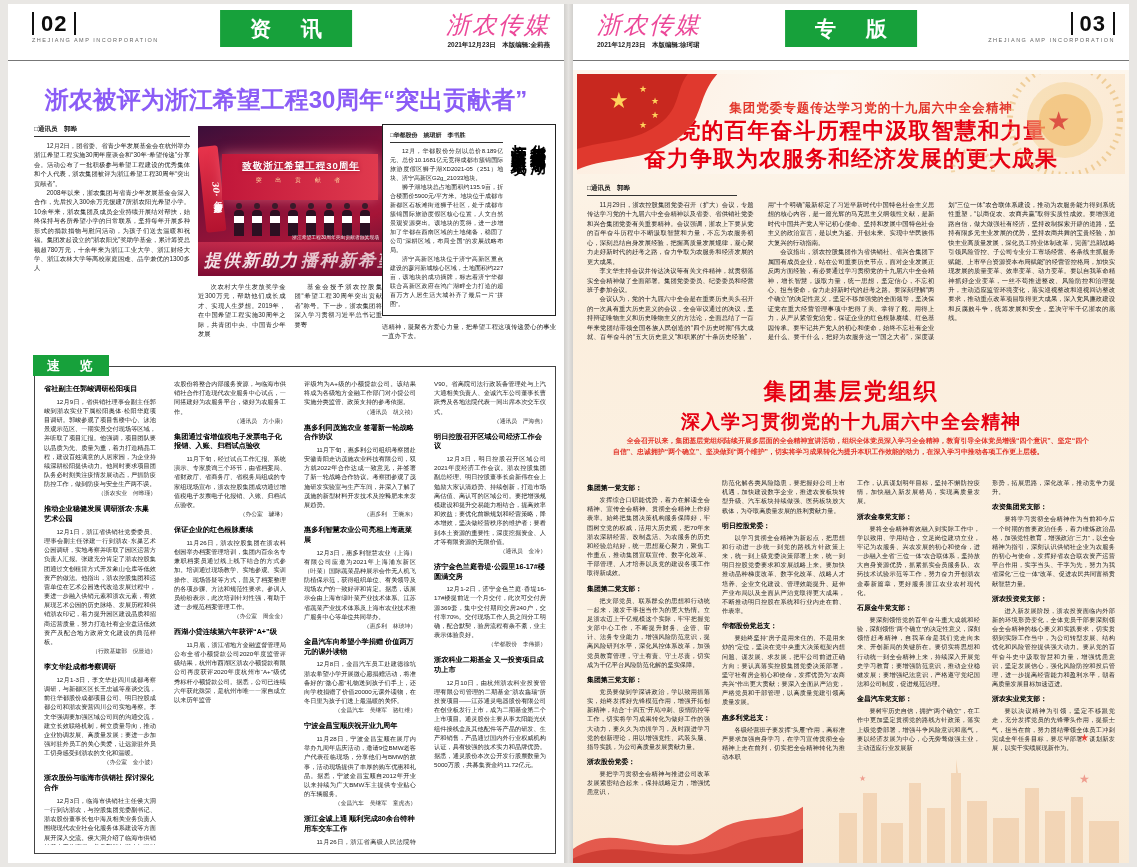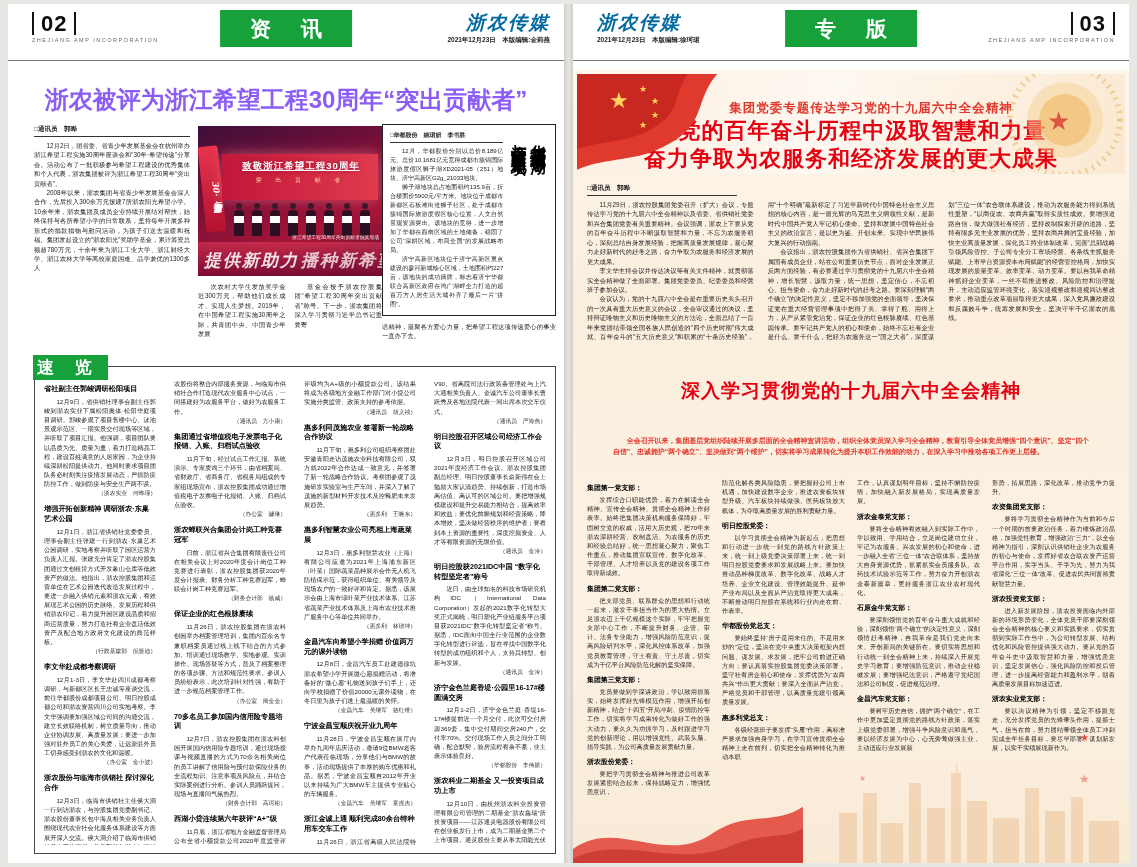--- a/index.html
+++ b/index.html
@@ -14,22 +14,22 @@
 
   
   .pg-header { position:relative; height:66px; }
   .hdr-rule { position:absolute; left:0; right:0; top:56px; border-top:1.5px solid #777; }
   .pageno { font-size:22px; font-weight:800; letter-spacing:1px; color:#0d0d0d;
             border-left:2.5px solid #111; border-right:2.5px solid #111; padding:0 7px; line-height:1.05; display:inline-block; }
   .org { font-size:5.5px; color:#666; letter-spacing:1.5px; margin-top:2px; }
   .section-tag { position:absolute; top:6px; left:50%; transform:translateX(-50%);
                  background:#17a13b; color:#fff; font-size:21px; font-weight:800;
                  letter-spacing:12px; padding:8px 18px 8px 30px; line-height:1; }
-  .masthead { font-family:"DejaVu Serif", serif; font-style:italic; font-weight:700;
-              font-size:19px; color:#0369a1; letter-spacing:2px; line-height:1.1; }
+  .masthead { font-family:"DejaVu Serif", serif; font-style:italic; font-weight:400;
+              font-size:24px; color:#ec4899; letter-spacing:2px; line-height:1.1; }
   .dateline { font-size:6.5px; color:#222; font-weight:700; margin-top:3px; }
   .hdr-left  { position:absolute; left:24px; top:8px; }
   .hdr-right { position:absolute; right:14px; top:8px; text-align:right; }
 
   
   .lp-headline { text-align:center; font-size:24px; font-weight:800; letter-spacing:0px;
                  margin:14px 8px 8px 8px; color:#8b5cf6; }
   .lp-article { position:relative; height:220px; margin:6px 8px 0 26px; }
   .byline { font-size:6.5px; font-weight:700; border-bottom:1px solid #333; padding-bottom:2px; margin-bottom:4px; }
   .small-body { font-size:6.3px; line-height:1.5; text-align:justify; color:#222; }
@@ -63,21 +63,21 @@
                padding:6px 7px; display:flex; gap:6px; background:#fff; }
   .huadu-text { flex:1; overflow:hidden; }
   .huadu-title { writing-mode:vertical-rl; font-size:15.5px; font-weight:800; letter-spacing:2px;
                  line-height:1.25; color:#000; }
   .under-box { position:absolute; right:0; top:198px; width:174px; height:22px; overflow:hidden; }
 
   
   .briefs-box { position:relative; margin:22px 8px 0 26px; border:1.5px solid #444; height:488px;
                 padding:12px 9px 8px 9px; }
   .briefs-tag { position:absolute; top:-12px; left:-2px; background:#17a13b; color:#fff;
-                font-size:17px; font-weight:800; letter-spacing:8px; padding:4px 8px 4px 4px; line-height:1; }
+                font-size:13px; font-weight:800; letter-spacing:8px; padding:4px 8px 4px 14px; line-height:1; }
   .briefs-cols { display:flex; gap:18px; height:100%; overflow:hidden; }
   .briefs-col { flex:1; overflow:hidden; }
   .brief { margin-bottom:6px; }
   .b-title { font-size:7.2px; font-weight:800; color:#000; margin:5px 0 3px; line-height:1.35; }
   .b-body { font-size:6.2px; line-height:1.48; text-align:justify; color:#222; text-indent:2em; }
   .brief.cont .b-body { text-indent:0; }
   .b-credit { display:block; text-align:right; font-size:5.8px; color:#333; margin-top:1px; }
   .b-credit:empty { display:none; }
 
   
@@ -184,21 +184,21 @@
     <div class="briefs-cols">
       <div class="briefs-col">
 
           <div class="brief">
             <div class="b-title">省社副主任郭峻调研松阳项目</div>
             <div class="b-body">12月9日，省供销社理事会副主任郭峻到浙农实业下属松阳奥体·松阳华庭项目调研。郭峻参观了项目售楼中心、泳池景观示范区、一期实景交付现场等区域，并听取了项目汇报。他强调，项目团队要以品质为先、质量为重，着力打造精品工程，建设百姓满意的人居家园，为企业持续深耕松阳提供动力。他同时要求项目团队务必时刻关注疫情发展动态，严抓防疫防控工作，做到防疫与安全生产两不误。</div>
             <span class="b-credit">（浙农实业　何晔瑾）</span>
           </div>
 
           <div class="brief">
-            <div class="b-title">增强开拓创新精神
+            <div class="b-title">推动企业稳健发展
 调研浙农·东巢艺术公园</div>
             <div class="b-body">12月1日，浙江省供销社党委委员、理事会副主任张建一行到浙农·东巢艺术公园调研，实地考察并听取了园区运营方负责人汇报。张建充分肯定了浙农控股集团通过文创租赁方式开发象山仓库等低效资产的做法。他指出，浙农控股集团和运营单位在艺术公园迭代改造发展过程中，要进一步融入供销元素和浙农元素，有效展现艺术公园的历史脉络、发展历程和供销浙农印记，着力提升园区建设品质和招商运营质量，努力打造社有企业盘活低效资产及配合地方政府文化建设的典范样板。</div>
             <span class="b-credit">（行政基建部　倪显迪）</span>
           </div>
 
           <div class="brief">
             <div class="b-title">李文华赴成都考察调研</div>
             <div class="b-body">12月1-3日，李文华赴四川成都考察调研，与新都区区长王忠诚等座谈交流，前往华都股份成都项目公司、明日控股成都公司和浙农资营四川公司实地考察。李文华强调要加强区域公司间的沟通交流，建立长效联络机制，树立质量导向，推动企业协调发展、高质量发展；要进一步加强对驻外员工的关心关爱，让远派驻外员工切身感受到浙农的文化和温暖。</div>
             <span class="b-credit">（办公室　金小波）</span>
           </div>
@@ -218,37 +218,27 @@
             <span class="b-credit">（通讯员　方小康）</span>
           </div>
 
           <div class="brief">
             <div class="b-title">集团通过省增值税电子发票电子化
 报销、入账、归档试点验收</div>
             <div class="b-body">11月下旬，经过试点工作汇报、系统演示、专家质询三个环节，由省档案局、省财政厅、省商务厅、省税务局组成的专家组现场宣布，浙农控股集团成功通过增值税电子发票电子化报销、入账、归档试点验收。</div>
             <span class="b-credit">（办公室　璩琳）</span>
           </div>
 
-          <div class="brief">
-            <div class="b-title">浙农蝉联兴合集团会计岗工种竞赛冠军</div>
-            <div class="b-body">日前，浙江省兴合集团有限责任公司在相关会议上对2020年度会计岗位工种竞赛进行表彰，浙农控股集团获2020年度会计报表、财务分析工种竞赛冠军，蝉联会计岗工种竞赛冠军。</div>
-            <span class="b-credit">（财务会计部　杨威）</span>
-          </div>
 
           <div class="brief">
             <div class="b-title">保证企业的红色根脉赓续</div>
             <div class="b-body">11月26日，浙农控股集团在浙农科创园举办档案管理培训，集团内百余名专兼职档案员通过线上线下结合的方式参加。培训通过现场教学、实地参观、实训操作、现场答疑等方式，普及了档案整理的各项步骤、方法和规范性要求。参训人员纷纷表示，此次培训针对性强，有助于进一步规范档案管理工作。</div>
             <span class="b-credit">（办公室　周金金）</span>
           </div>
 
-          <div class="brief">
-            <div class="b-title">70多名员工参加国内信用险专题培训</div>
-            <div class="b-body">12月7日，浙农控股集团在浙农科创园开展国内信用险专题培训，通过现场授课与视频直播的方式为70余名相关岗位的员工讲解了信用险与预付款保险业务的全流程知识、注意事项及风险点，并结合实际案例进行分析。参训人员踊跃提问，现场与直播间气氛热烈。</div>
-            <span class="b-credit">（财务会计部　高珥彬）</span>
-          </div>
 
           <div class="brief">
             <div class="b-title">西湖小贷连续第六年获评“A+”级</div>
             <div class="b-body">11月底，浙江省地方金融监督管理局公布全省小额贷款公司2020年度监管评级结果，杭州市西湖区浙农小额贷款有限公司再度获评2020年度杭州市“A+”级优秀标杆小额贷款公司。据悉，公司已连续六年获此殊荣，是杭州市唯一一家自成立以来历年监管</div>
 
           </div>
         </div>
       <div class="briefs-col">
 
           <div class="brief cont">
@@ -297,26 +287,20 @@
             <div class="b-body">V90。省高院司法行政装备管理处与上汽大通相关负责人、金诚汽车公司董事长曹跃秀及各地法院代表一同出席本次交车仪式。</div>
             <span class="b-credit">（通讯员　严海燕）</span>
           </div>
 
           <div class="brief">
             <div class="b-title">明日控股召开区域公司经济工作会议</div>
             <div class="b-body">12月3日，明日控股召开区域公司2021年度经济工作会议。浙农控股集团副总经理、明日控股董事长俞新伟在会上勉励大家认清趋势、持续创新，打造市场高估值、高认可的区域公司。要把增强规模建设和提升交易能力相结合，提高效率和效益；要优化前瞻规划和经营策略，降本增效，坚决做经营秩序的维护者；要看到本土资源的重要性，深度挖掘资金、人才等有限资源的无限价值。</div>
             <span class="b-credit">（通讯员　金冷）</span>
           </div>
 
-          <div class="brief">
-            <div class="b-title">明日控股获2021IDC中国
-“数字化转型坚定者”称号</div>
-            <div class="b-body">近日，由全球知名的科技市场研究机构IDC（International Data Corporation）发起的2021数字化转型大奖正式揭晓，明日塑化产业链服务平台项目获2021IDC“数字化转型坚定者”称号。据悉，IDC面向中国全行业范围的企业数字化转型进行评选，旨在寻找中国数字化转型的成功组织和个人，支持其转型、创新与发展。</div>
-            <span class="b-credit">（通讯员　金冷）</span>
-          </div>
 
           <div class="brief">
             <div class="b-title">济宁金色兰庭香堤·公园里16-17#楼
 圆满交房</div>
             <div class="b-body">12月1-2日，济宁金色兰庭·香堤16-17#楼提前近一个月交付，此次可交付房源369套，集中交付期间交房240户，交付率70%。交付现场工作人员之间分工明确，配合默契，验房流程有条不紊，业主表示体验良好。</div>
             <span class="b-credit">（华都股份　李伟振）</span>
           </div>
 
           <div class="brief">
             <div class="b-title">浙农科业二期基金
@@ -374,20 +358,21 @@
     <div class="rp-cols small-body">
 
     <p>11月29日，浙农控股集团党委召开（扩大）会议，专题传达学习党的十九届六中全会精神以及省委、省供销社党委和兴合集团党委有关重要精神。会议强调，浙农上下要从党的百年奋斗历程中不断汲取智慧和力量，不忘为农服务初心，深刻总结自身发展经验，把握高质量发展规律，凝心聚力走好新时代的赶考之路，奋力争取为农服务和经济发展的更大成果。</p>
         <p>李文华主持会议并传达决议等有关文件精神，就贯彻落实全会精神做了全面部署。集团党委委员、纪委委员和经营班子参加会议。</p>
         <p>会议认为，党的十九届六中全会是在重要历史关头召开的一次具有重大历史意义的会议，全会审议通过的决议，坚持辩证唯物主义和历史唯物主义的方法论，全面总结了一百年来党团结带领全国各族人民创造的“四个历史时期”伟大成就、百年奋斗的“五大历史意义”和积累的“十条历史经验”，用“十个明确”最新标定了习近平新时代中国特色社会主义思想的核心内容，是一篇光辉的马克思主义纲领性文献，是新时代中国共产党人牢记初心使命、坚持和发展中国特色社会主义的政治宣言，是以史为鉴、开创未来、实现中华民族伟大复兴的行动指南。</p>
         <p>会议指出，浙农控股集团作为省供销社、省兴合集团下属国有成员企业，站在公司重要历史节点，面对企业发展正反两方面经验，有必要通过学习贯彻党的十九届六中全会精神，增长智慧，汲取力量，统一思想，坚定信心，不忘初心、担当使命，奋力走好新时代的赶考之路。要深刻理解“两个确立”的决定性意义，坚定不移加强党的全面领导，坚决保证党在重大经营管理事项中把得了关、掌得了舵、用得上力，从严从紧管党治党，保证企业的红色根脉赓续、红色基因传承。要牢记共产党人的初心和使命，始终不忘社有企业是什么、要干什么，把好为农服务这一“国之大者”，深度谋划“三位一体”农合联体系建设，推动为农服务能力得到系统性重塑，“以商促农、农商共赢”取得实质性成效。要增强道路自信，做大做强社有经济，坚持改制探索开辟的道路，坚持有限多元主业发展的优势，坚持农商共舞的宝贵经验，加快主业高质量发展，深化员工持业体制改革，完善“总部战略引领风险管控、子公司专业分工市场经营、各条线主抓服务赋能、上市平台资源资本布局赋能”的经营管控格局，加快实现发展的质量变革、效率变革、动力变革。要以自我革命精神抓好企业变革，一丝不苟推进整改、风险防控和治理提升，主动适应监管环境变化，落实巡视整改和巡视回访整改要求，推动重点改革项目取得更大成果，深入党风廉政建设和反腐败斗争，统筹发展和安全，坚决守牢千亿浙农的底线。</p>
       </div>
   </div>
 
   <div class="mid-head">
+    <div class="l1">集团基层党组织</div>
     <div class="l2">深入学习贯彻党的十九届六中全会精神</div>
   </div>
 
   <p class="rp-intro">全会召开以来，集团基层党组织陆续开展多层面的全会精神宣讲活动，组织全体党员深入学习全会精神，教育引导全体党员增强“四个意识”、坚定“四个自信”、忠诚拥护“两个确立”、坚决做到“两个维护”，切实将学习成果转化为提升本职工作效能的动力，在深入学习中推动各项工作更上层楼。</p>
 
   <div class="branches">
     <div class="branch-col">
 
         <div class="branch">
           <div class="br-name">集团第一党支部：</div>

